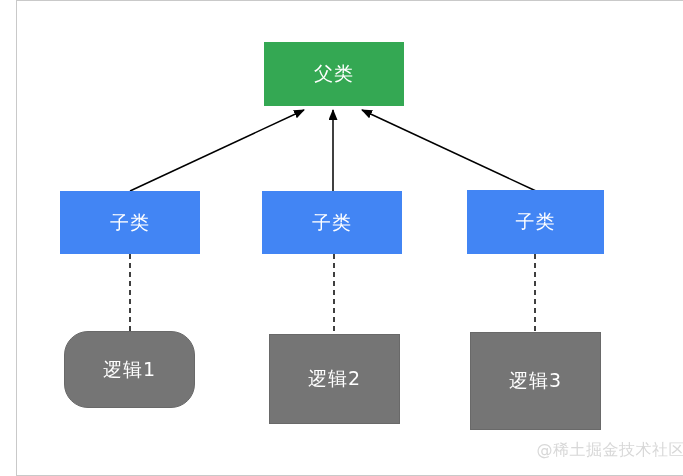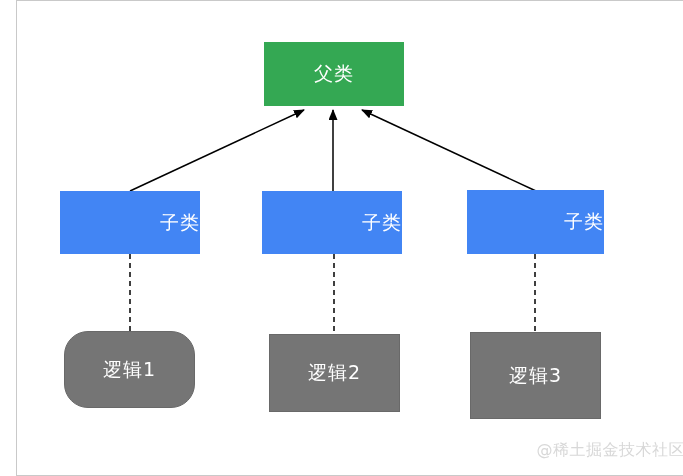--- a/index.html
+++ b/index.html
@@ -42,21 +42,21 @@
     display: flex;
     align-items: center;
     justify-content: center;
     color: var(--color-text, #fff);
     font-size: 19px;
     letter-spacing: 1px;
     box-sizing: border-box;
     user-select: none;
   }
   .node.parent { background: var(--color-parent, #34a853); }
-  .node.child  { background: var(--color-child, #4285f4); justify-content: flex-end; }
+  .node.child  { background: var(--color-child, #4285f4); }
   .node.logic  {
     background: var(--color-logic, #757575);
     border: 1px solid #696969;
   }
   .watermark {
     position: absolute;
     right: 13px;
     bottom: 14px;
     font-size: 16px;
     color: #d8d8d8;
@@ -94,22 +94,22 @@
   <div class="node child" style="left:245px; top:190px; width:140px; height:63px;">
     <span>子类</span>
   </div>
   <div class="node child" style="left:450px; top:189px; width:137px; height:64px;">
     <span>子类</span>
   </div>
 
   <div class="node logic" style="left:47px; top:330px; width:131px; height:77px;border-radius:24px;">
     <span>逻辑1</span>
   </div>
-  <div class="node logic" style="left:252px; top:333px; width:131px; height:78px;">
+  <div class="node logic" style="left:252px; top:333px; width:131px; height:90px;">
     <span>逻辑2</span>
   </div>
-  <div class="node logic" style="left:453px; top:331px; width:131px; height:87px;">
+  <div class="node logic" style="left:453px; top:331px; width:131px; height:98px;">
     <span>逻辑3</span>
   </div>
 
   <div class="watermark">@稀土掘金技术社区</div>
 
 </div>
 
 </body></html>

